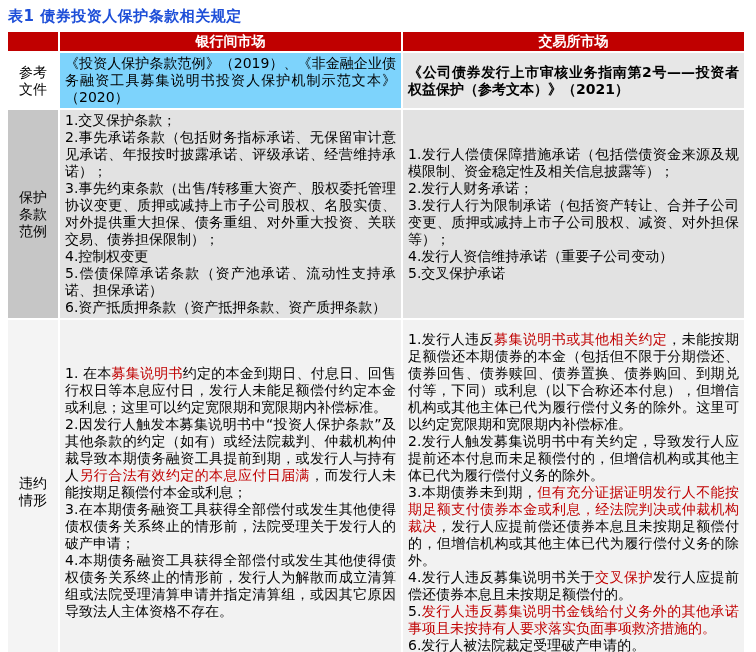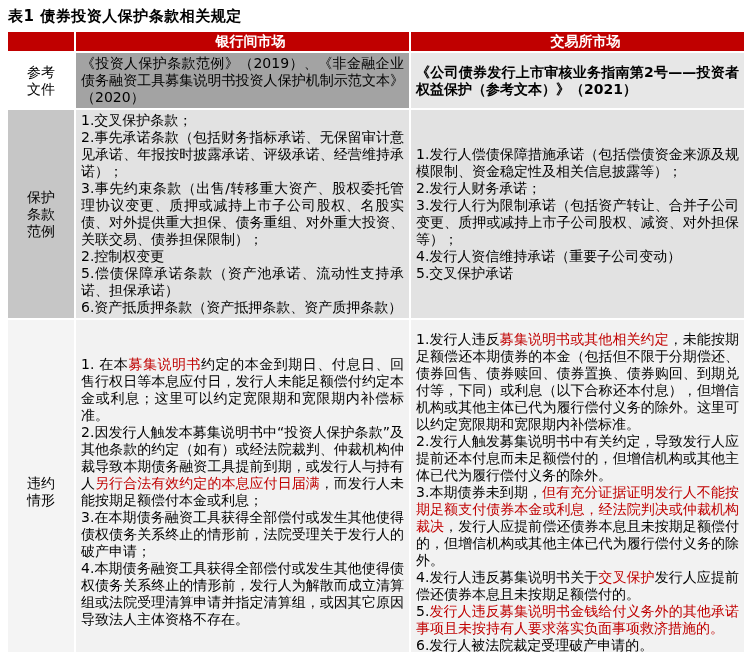--- a/index.html
+++ b/index.html
@@ -3,39 +3,39 @@
 <meta charset="utf-8">
 <style>
   html,body{margin:0;padding:0;}
   body{
     width:756px;height:652px;overflow:hidden;background:#ffffff;
     font-family:"DejaVu Sans","Liberation Sans",sans-serif;
     color:#000;
   }
   .title{
     padding:7px 8px 4px 8px;
-    font-size:15px;font-weight:bold;color:#000000;
+    font-size:15px;font-weight:bold;color:#1d4ed8;
     letter-spacing:0.5px;
   }
   .table{
     display:table;table-layout:fixed;
     width:740px;margin-left:6px;
     border-collapse:separate;border-spacing:2px;
     background:#ffffff;
   }
   .tr{display:table-row;}
   .cell{
     display:table-cell;vertical-align:middle;
     font-size:14px;line-height:17px;
   }
   .th{
     background:var(--header-bg,#C00000);
     color:var(--header-text,#ffffff);
     font-weight:bold;text-align:center;
-    height:19px;font-size:14px;line-height:19px;padding-left:16px;
+    height:19px;font-size:14px;line-height:19px;
   }
   .w-label{width:50px;}
   .label-cell{
     width:50px;text-align:center;
     white-space:pre-line;color:#000;
   }
   .content-cell{
     padding:2px 5px;text-align:justify;
   }
   .content-cell p{margin:0;}
@@ -52,36 +52,36 @@
 
 <div class="table" id="regulation-table">
   <div class="tr hrow">
     <div class="cell th w-label"></div>
     <div class="cell th">银行间市场</div>
     <div class="cell th">交易所市场</div>
   </div>
 <div class="tr r0">
       <div class="cell label-cell" style="background: rgb(255, 255, 255);">参考
 文件</div>
-      <div class="cell content-cell" style="background: #a3a3a3; margin-top: 41px;">
+      <div class="cell content-cell" style="background: #7dd3fc; margin-top: 41px;">
         <p><span>《投资人保护条款范例》（2019）、《非金融企业债务融资工具募集说明书投资人保护机制示范文本》（2020）</span></p>
       </div>
       <div class="cell content-cell" style="background: rgb(231, 231, 231); font-weight: bold;">
         <p><span>《公司债券发行上市审核业务指南第2号——投资者权益保护（参考文本）》（2021）</span></p>
       </div>
     </div>
     <div class="tr r1">
       <div class="cell label-cell" style="background: rgb(198, 198, 198);">保护
 条款
 范例</div>
       <div class="cell content-cell" style="background: rgb(226, 226, 226);">
         <p><span>1.交叉保护条款；</span></p>
         <p><span>2.事先承诺条款（包括财务指标承诺、无保留审计意见承诺、年报按时披露承诺、评级承诺、经营维持承诺）；</span></p>
         <p><span>3.事先约束条款（出售/转移重大资产、股权委托管理协议变更、质押或减持上市子公司股权、名股实债、对外提供重大担保、债务重组、对外重大投资、关联交易、债券担保限制）；</span></p>
-        <p><span>2.控制权变更</span></p>
+        <p><span>4.控制权变更</span></p>
         <p><span>5.偿债保障承诺条款（资产池承诺、流动性支持承诺、担保承诺）</span></p>
         <p><span>6.资产抵质押条款（资产抵押条款、资产质押条款）</span></p>
       </div>
       <div class="cell content-cell" style="background: rgb(226, 226, 226);">
         <p><span>1.发行人偿债保障措施承诺（包括偿债资金来源及规模限制、资金稳定性及相关信息披露等）；</span></p>
         <p><span>2.发行人财务承诺；</span></p>
         <p><span>3.发行人行为限制承诺（包括资产转让、合并子公司变更、质押或减持上市子公司股权、减资、对外担保等）；</span></p>
         <p><span>4.发行人资信维持承诺（重要子公司变动）</span></p>
         <p><span>5.交叉保护承诺</span></p>
       </div>

